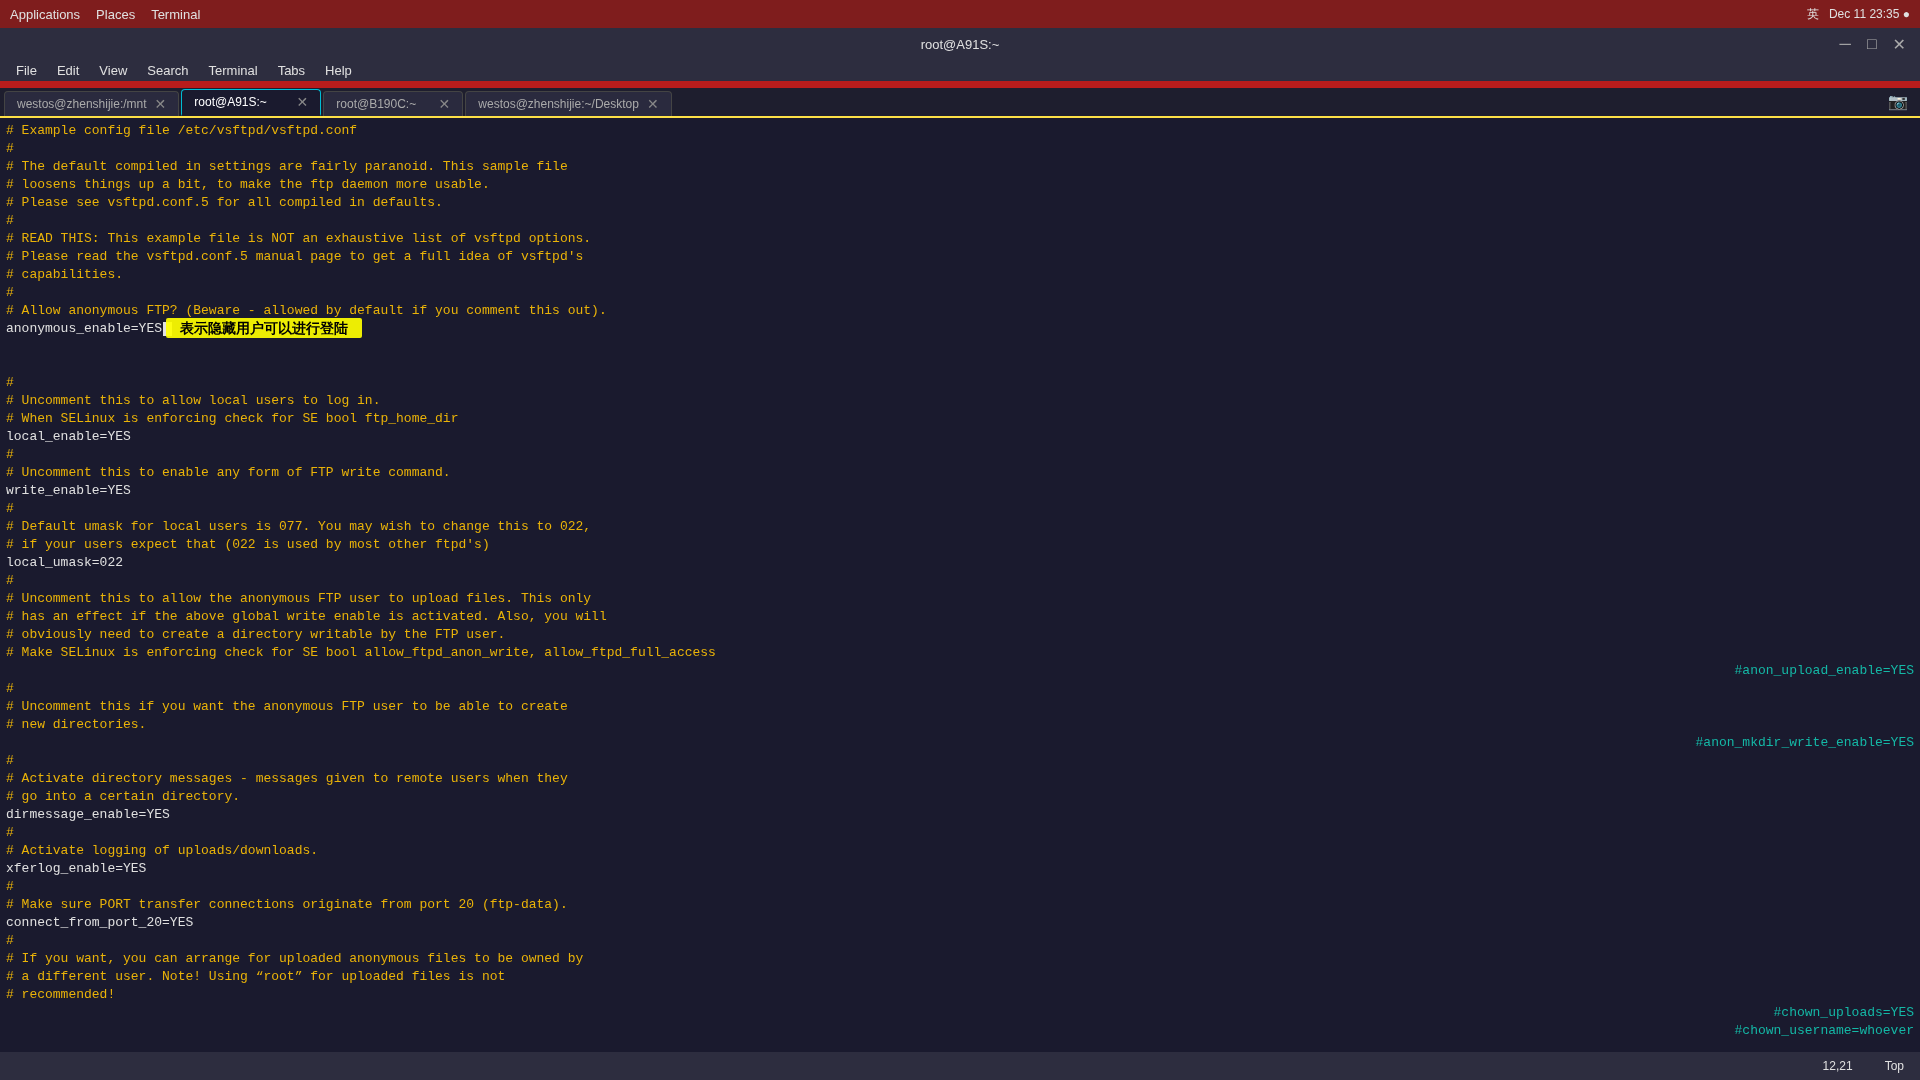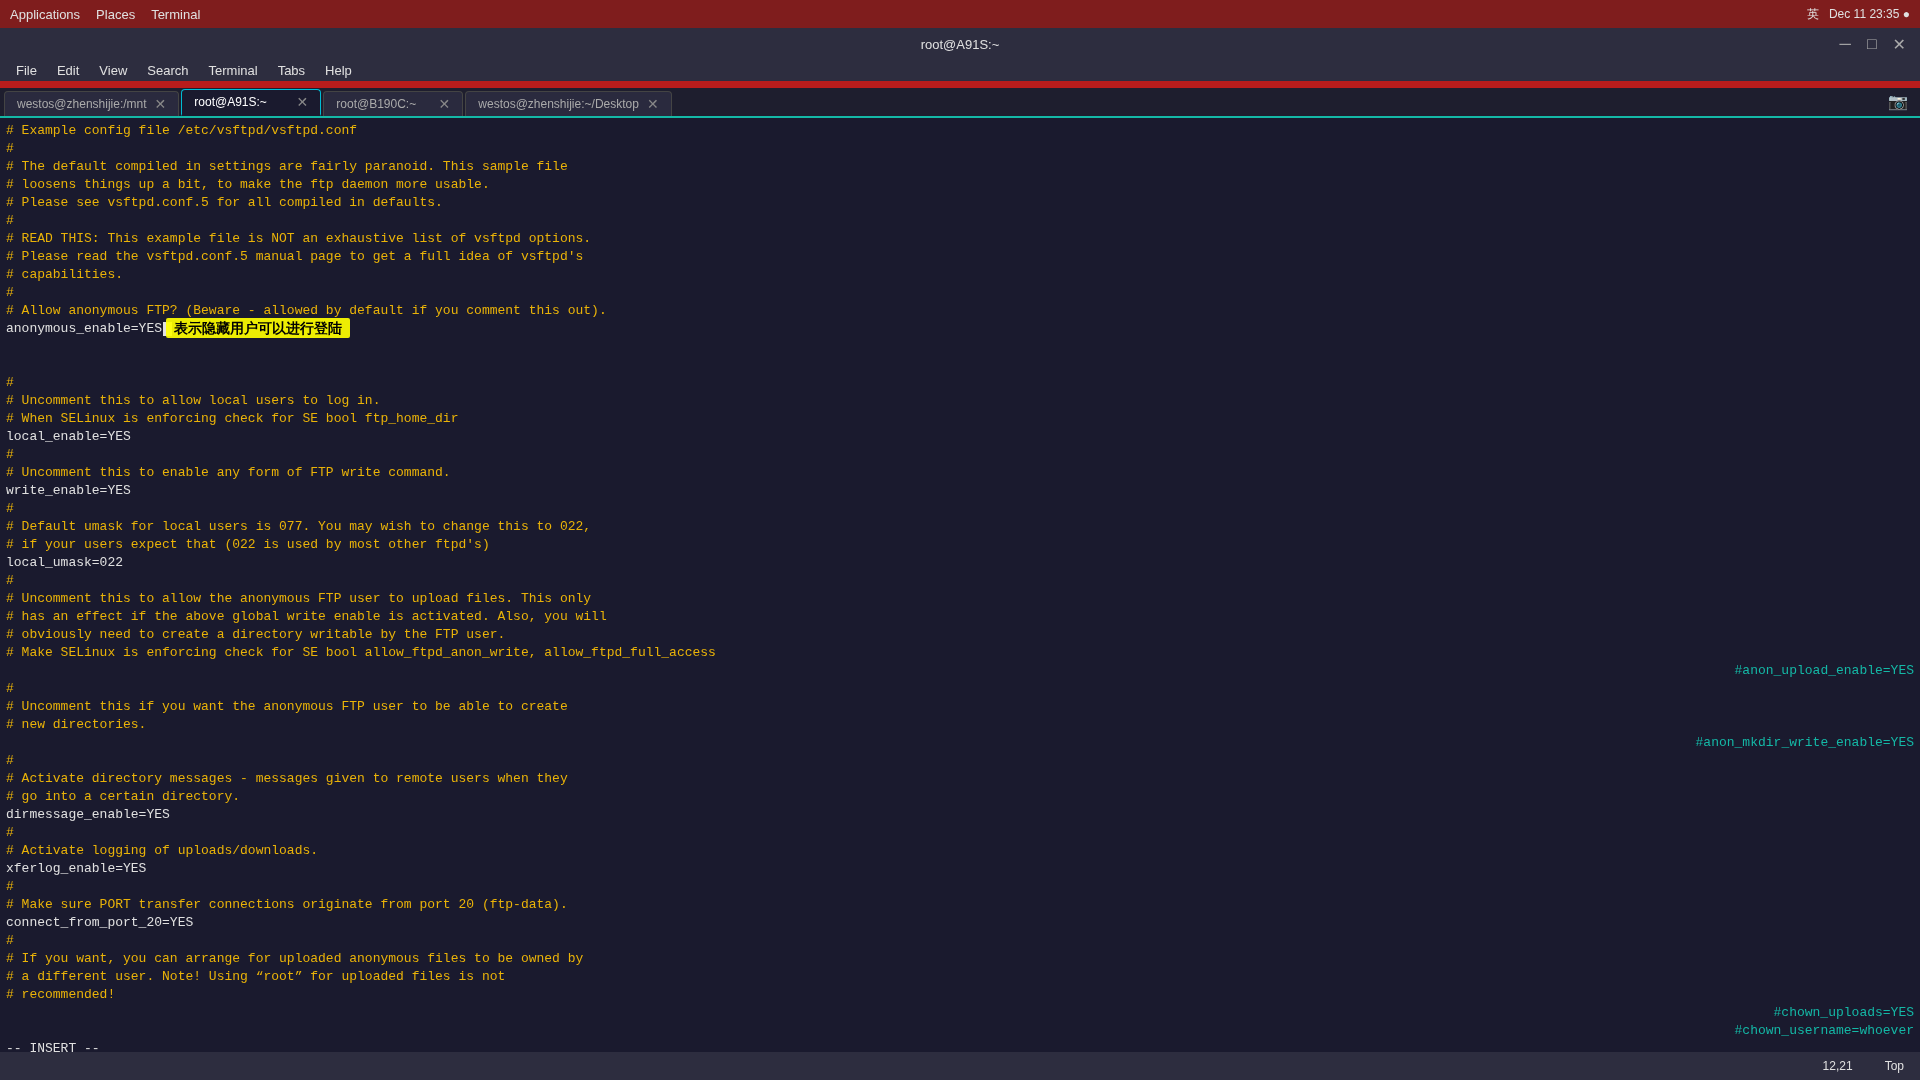--- a/index.html
+++ b/index.html
@@ -88,21 +88,21 @@
       border-radius: 2px;
     }
 
     
     #tab-bar {
       background: #1e1e2e;
       height: 30px;
       display: flex;
       align-items: flex-end;
       padding: 0 4px;
-      border-bottom: 2px solid #14b8a6;
+      border-bottom: 2px solid #fde047;
     }
     .tab {
       display: flex;
       align-items: center;
       padding: 4px 12px;
       font-family: sans-serif;
       font-size: 12px;
       color: #aaa;
       background: #2a2a3e;
       border-top-left-radius: 4px;
@@ -229,21 +229,21 @@
     <div class="term-line comment"># The default compiled in settings are fairly paranoid. This sample file</div>
     <div class="term-line comment"># loosens things up a bit, to make the ftp daemon more usable.</div>
     <div class="term-line comment"># Please see vsftpd.conf.5 for all compiled in defaults.</div>
     <div class="term-line comment">#</div>
     <div class="term-line comment"># READ THIS: This example file is NOT an exhaustive list of vsftpd options.</div>
     <div class="term-line comment"># Please read the vsftpd.conf.5 manual page to get a full idea of vsftpd's</div>
     <div class="term-line comment"># capabilities.</div>
     <div class="term-line comment">#</div>
     <div class="term-line comment"># Allow anonymous FTP? (Beware - allowed by default if you comment this out).</div>
     <div class="term-line setting" style="position:relative;">anonymous_enable=YES<span style="display:inline-block;width:9px;height:14px;background:#e0e0e0;vertical-align:middle;margin-left:1px;"></span>
-      <span style="position:absolute;left:160px;top:-2px;background:rgba(255,255,0,0.92);color:#000;padding:1px 8px;font-family:sans-serif;font-size:14px;font-weight:bold;border-radius:2px;white-space:nowrap;">表示隐藏用户可以进行登陆</span>
+      <span style="position:absolute;left:160px;top:-2px;background:rgba(255,255,0,0.92);color:#000;padding:1px 14px;font-family:sans-serif;font-size:14px;font-weight:bold;border-radius:2px;white-space:nowrap;">表示隐藏用户可以进行登陆</span>
     </div>
     <div class="term-line comment">#</div>
     <div class="term-line comment"># Uncomment this to allow local users to log in.</div>
     <div class="term-line comment"># When SELinux is enforcing check for SE bool ftp_home_dir</div>
     <div class="term-line setting">local_enable=YES</div>
     <div class="term-line comment">#</div>
     <div class="term-line comment"># Uncomment this to enable any form of FTP write command.</div>
     <div class="term-line setting">write_enable=YES</div>
     <div class="term-line comment">#</div>
     <div class="term-line comment"># Default umask for local users is 077. You may wish to change this to 022,</div>
@@ -268,21 +268,20 @@
     <div class="term-line setting">xferlog_enable=YES</div>
     <div class="term-line comment">#</div>
     <div class="term-line comment"># Make sure PORT transfer connections originate from port 20 (ftp-data).</div>
     <div class="term-line setting">connect_from_port_20=YES</div>
     <div class="term-line comment">#</div>
     <div class="term-line comment"># If you want, you can arrange for uploaded anonymous files to be owned by</div>
     <div class="term-line comment"># a different user. Note! Using “root” for uploaded files is not</div>
     <div class="term-line comment"># recommended!</div>
     <div class="term-line hash-setting">#chown_uploads=YES</div>
     <div class="term-line hash-setting">#chown_username=whoever</div>
-    <div class="term-line setting" style="color:#e0e0e0;">-- INSERT --</div>
   </div>
 
   <div id="status-bar">
     <span>12,21</span>
     <span>Top</span>
   </div>
 
 </div>
 
 </body></html>

